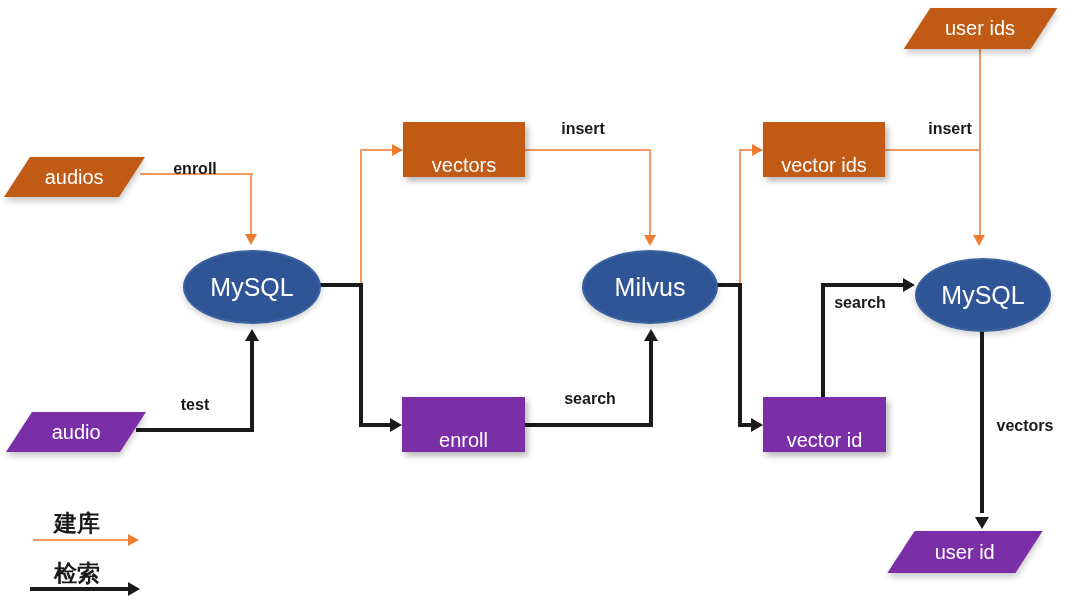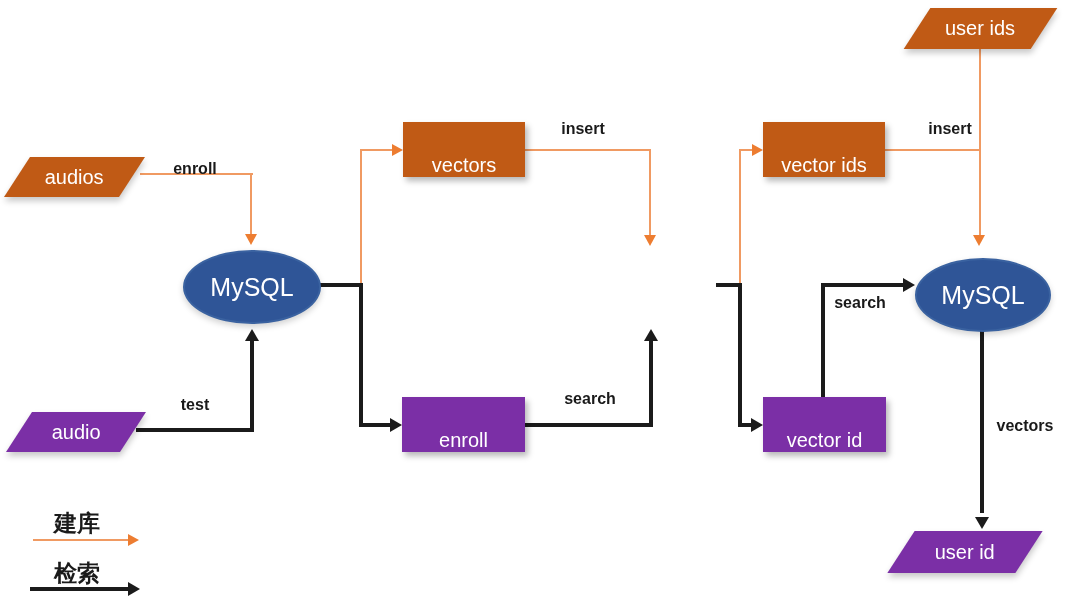--- a/index.html
+++ b/index.html
@@ -124,20 +124,23 @@
   <div class="node-rect fill-orange" style="left:763px;top:122px;width:122px;height:55px">
     <span>vector ids</span>
   </div>
   <div class="node-rect fill-purple" style="left:763px;top:397px;width:123px;height:55px">
     <span>vector id</span>
   </div>
 
   <div class="node-ellipse" style="left:183px;top:250px;width:138px;height:74px">
     <span>MySQL</span>
   </div>
+  <div class="node-ellipse" style="left:582px;top:250px;width:136px;height:74px">
+    <span>Milvus</span>
+  </div>
   <div class="node-ellipse" style="left:915px;top:258px;width:136px;height:74px">
     <span>MySQL</span>
   </div>
 
   <div class="legend-label" style="left:54px;top:508px">建库</div>
   <div class="hline o" style="left:33px;top:539px;width:95px"></div>
   <div class="arr r o" style="left:128px;top:534px"></div>
 
   <div class="legend-label" style="left:54px;top:558px">检索</div>
   <div class="hline b" style="left:30px;top:587px;width:98px"></div>

